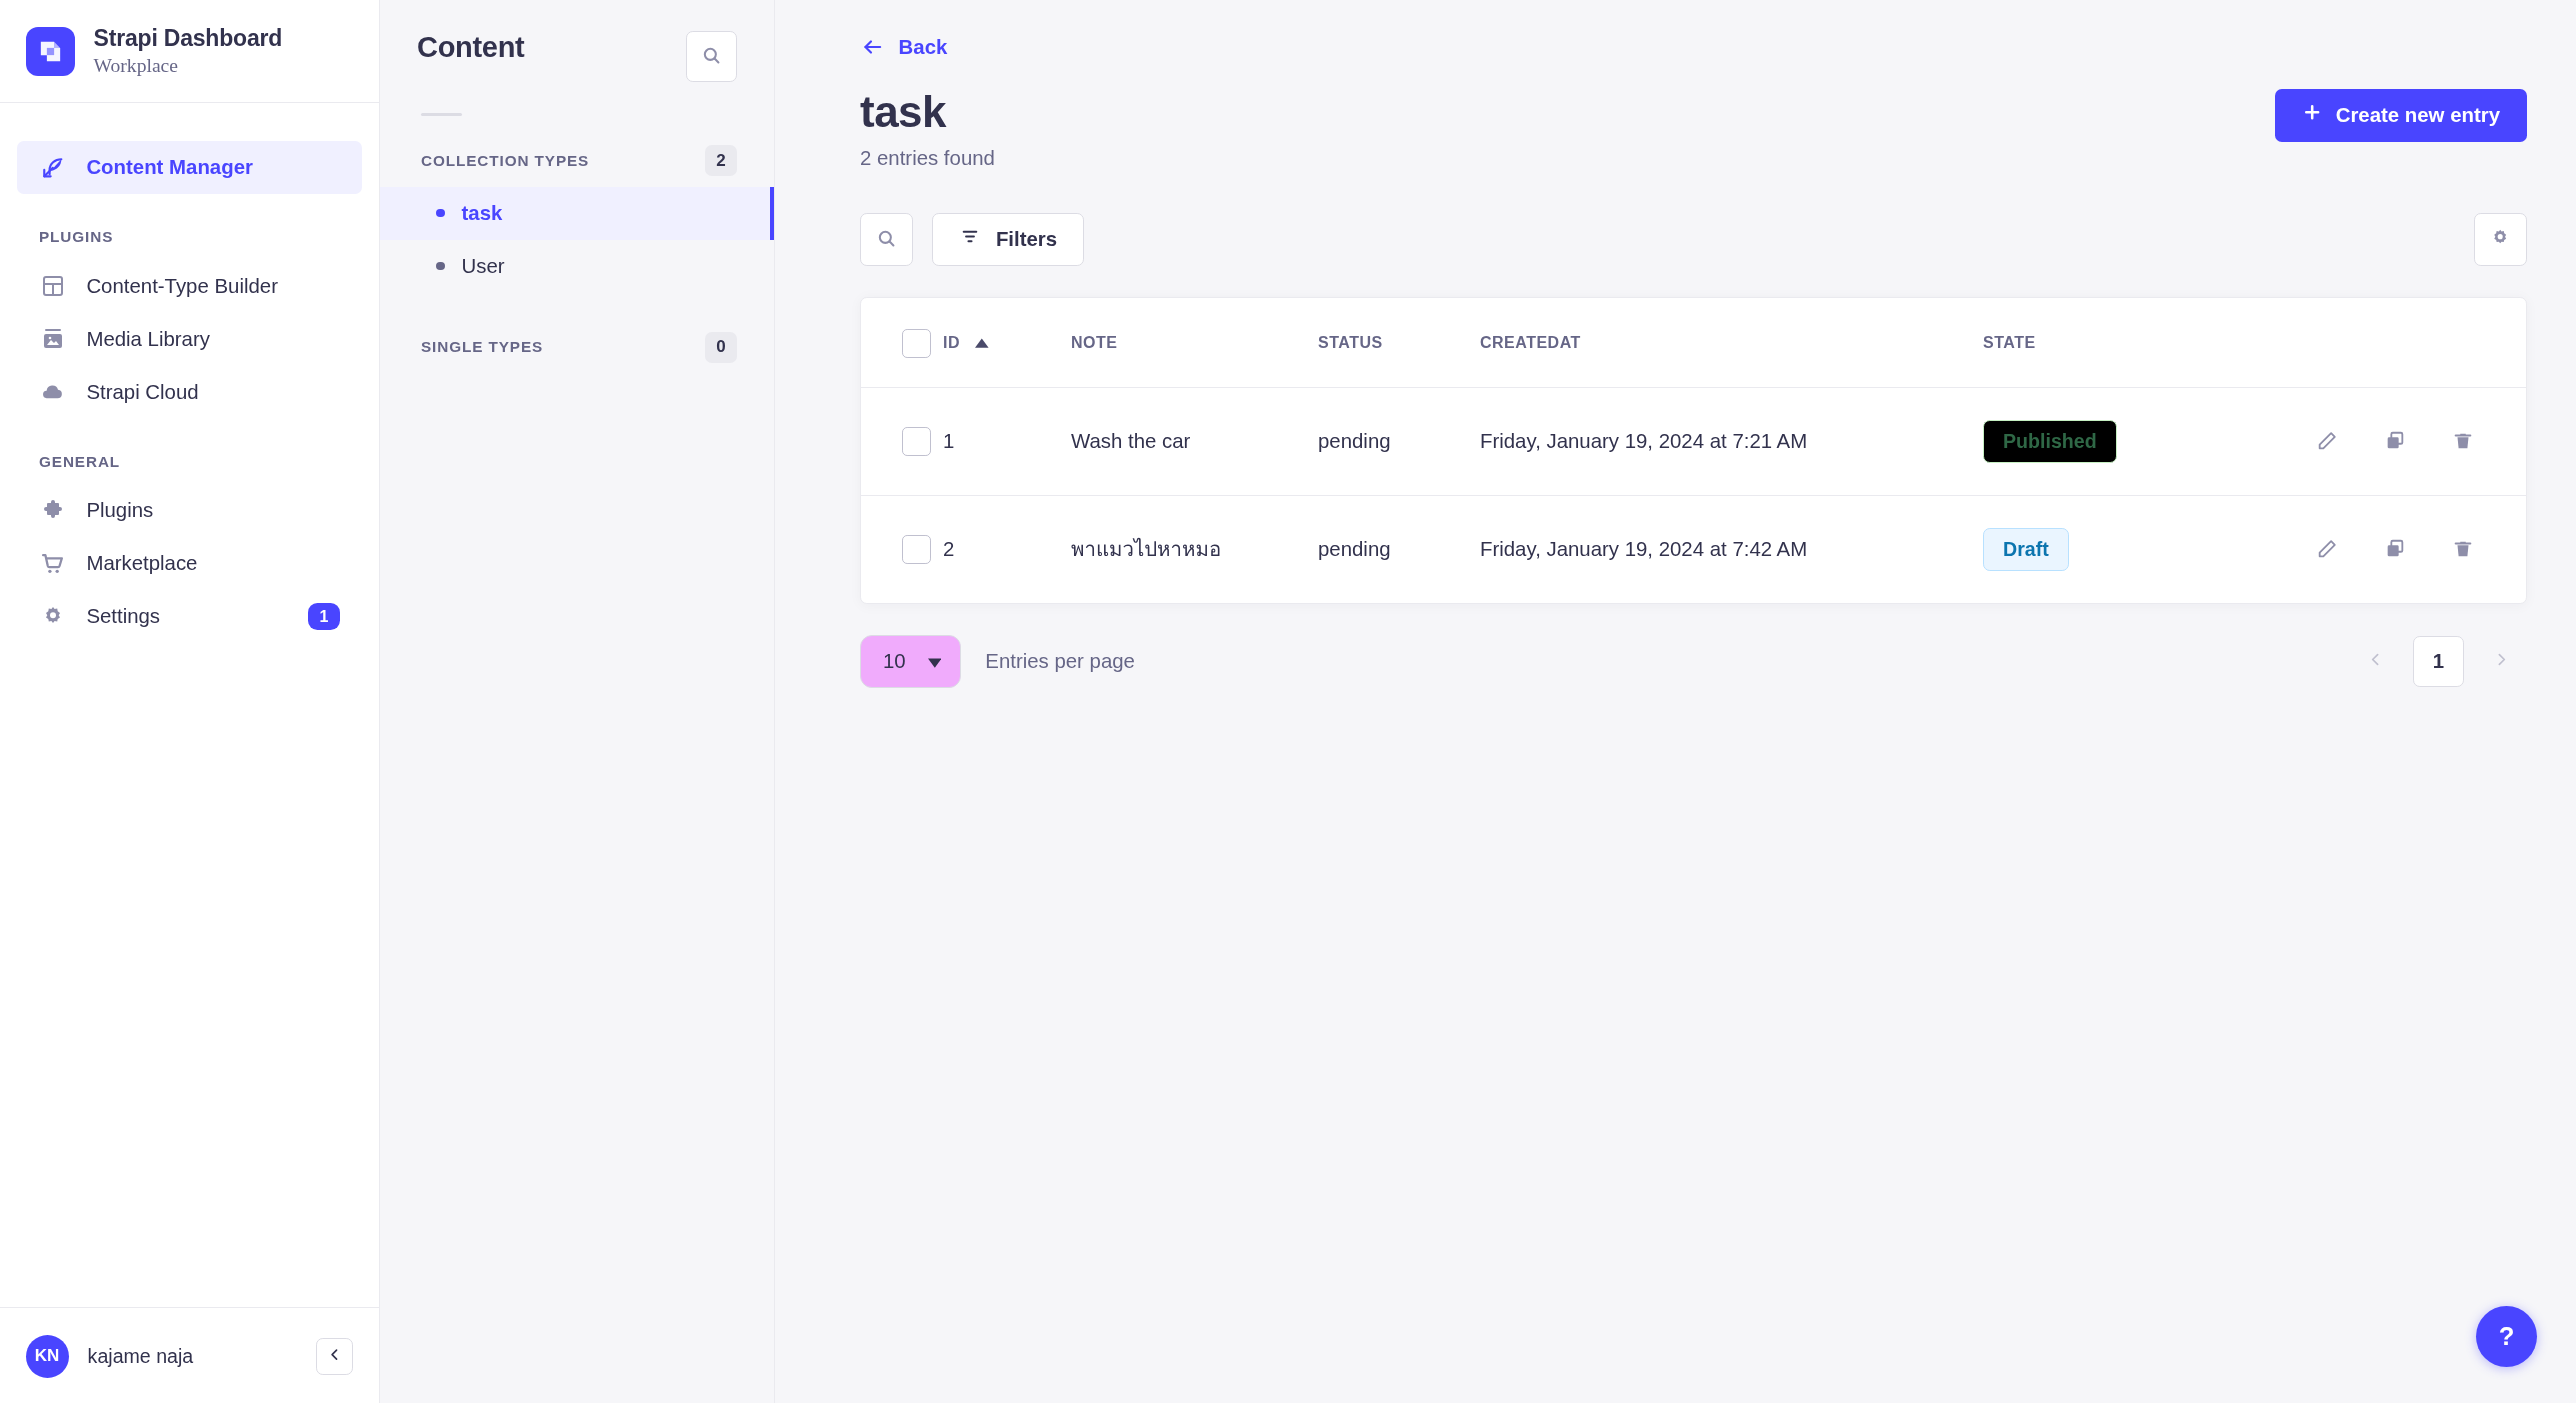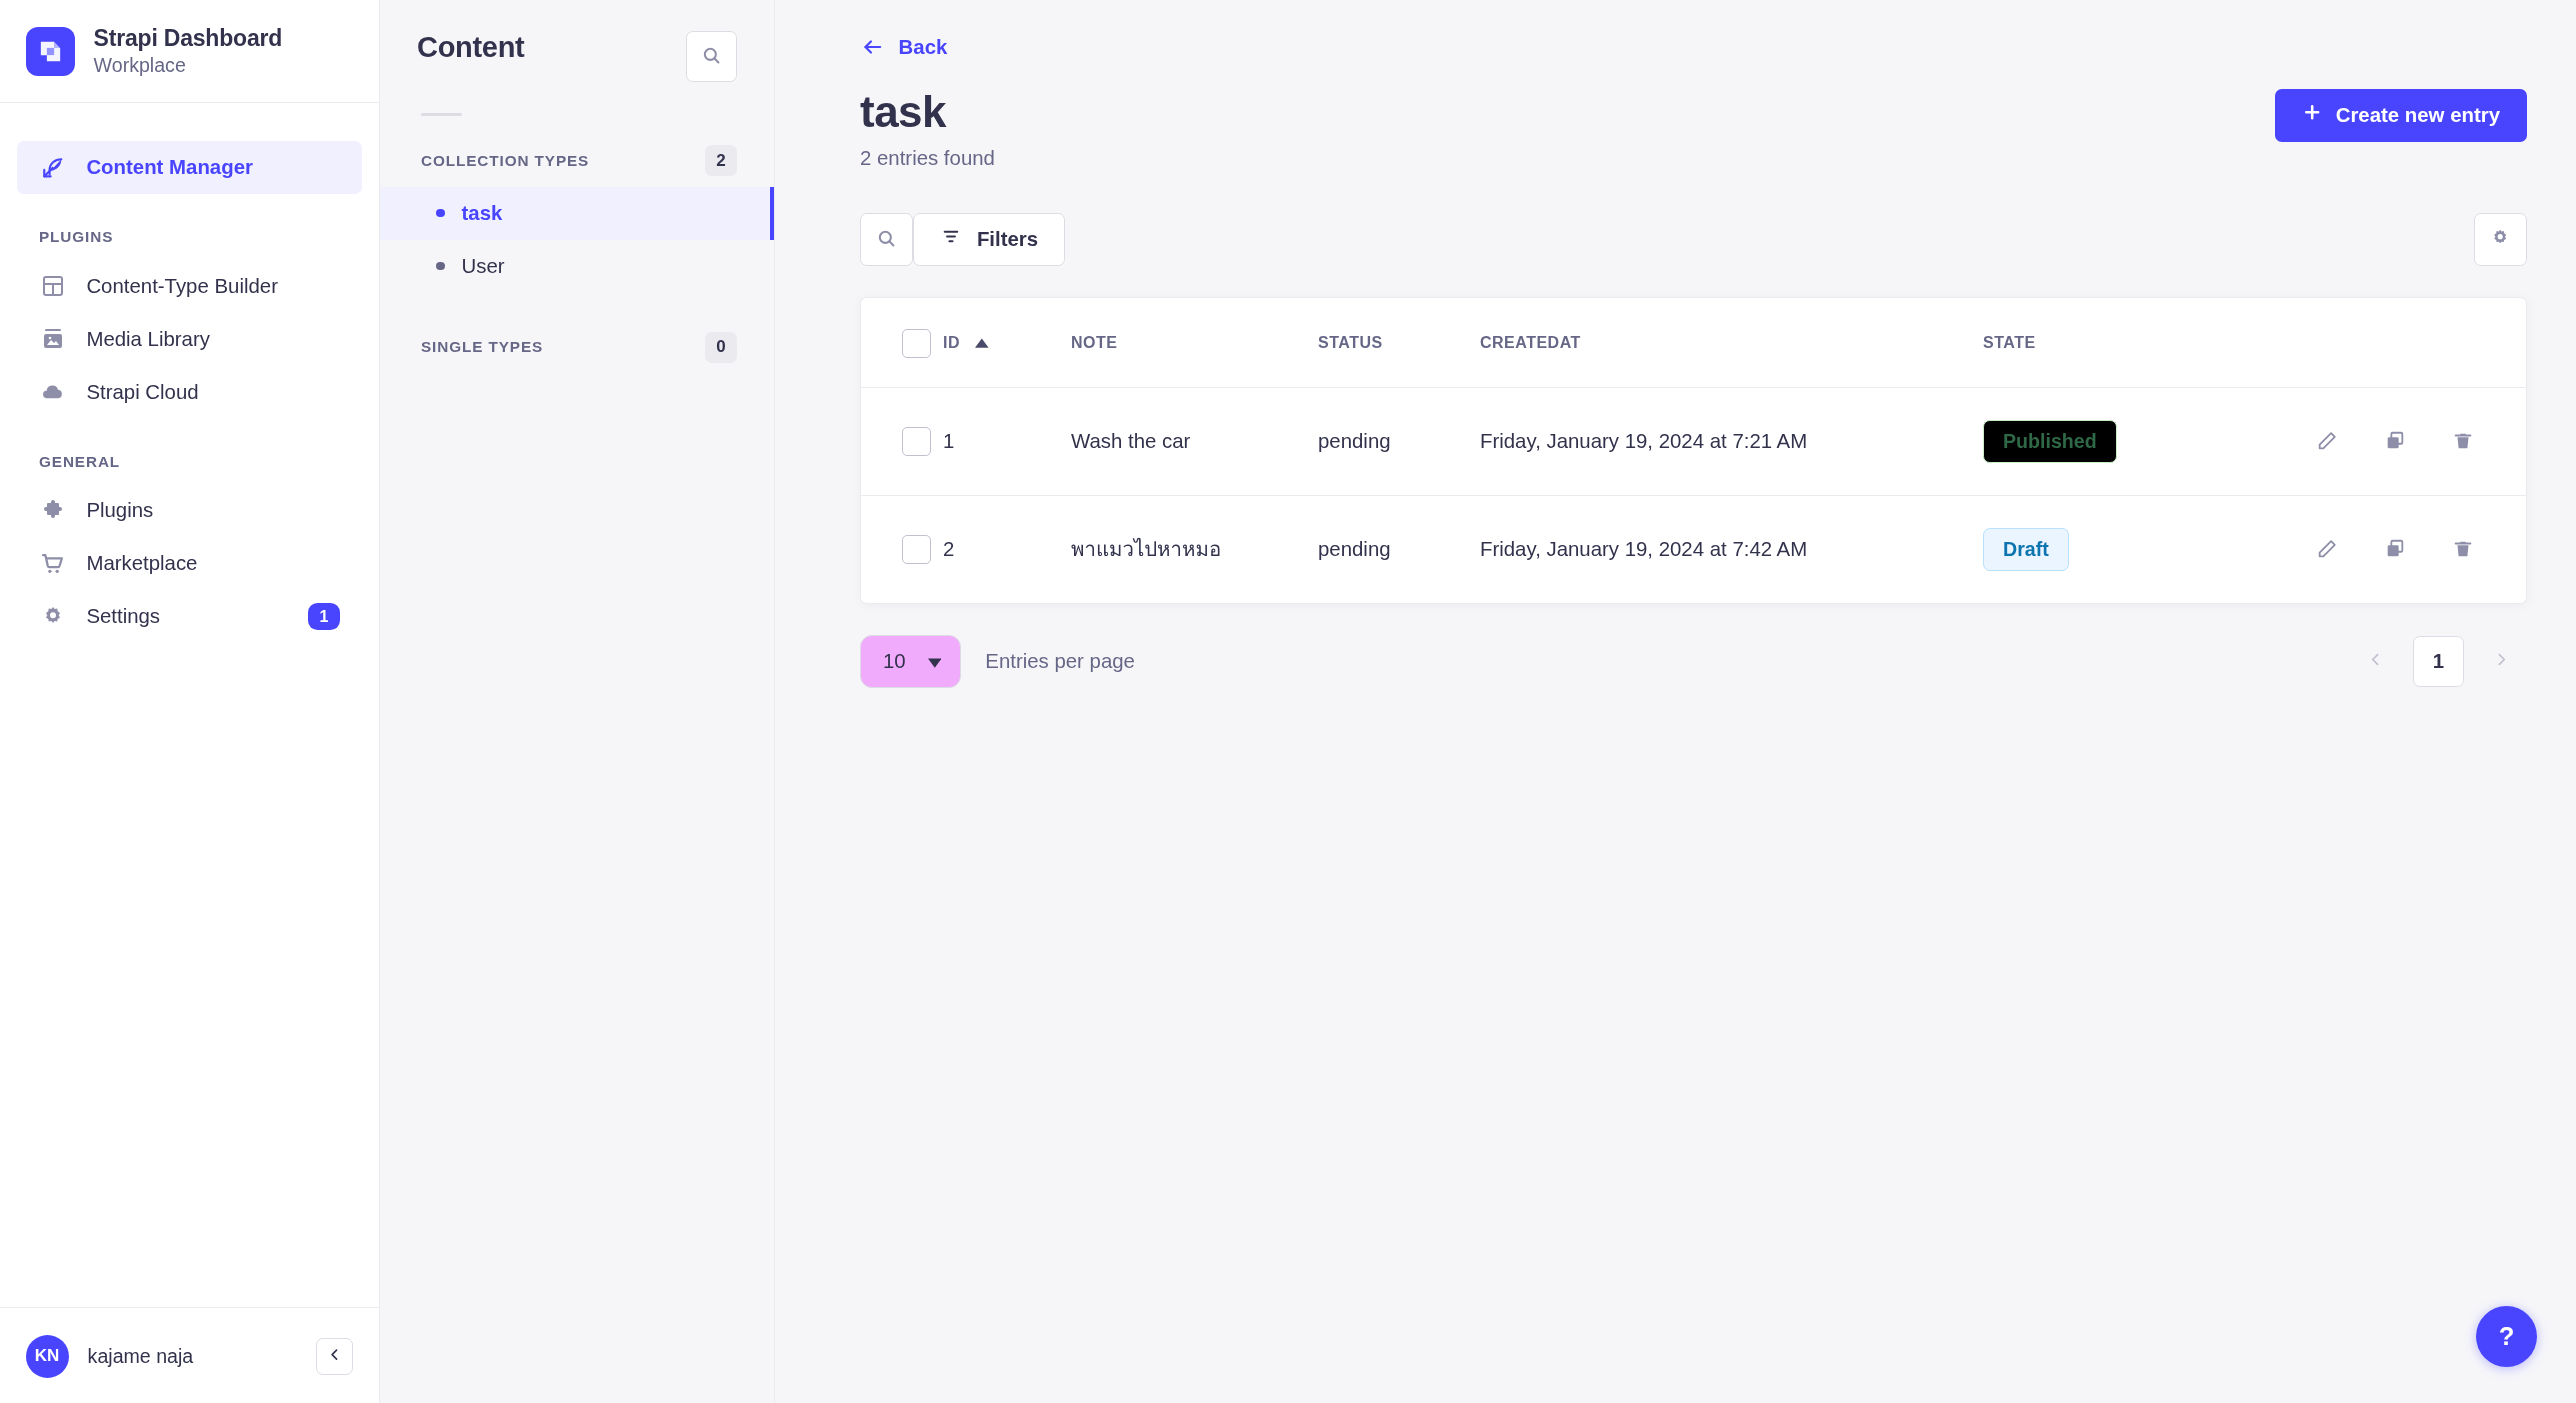--- a/index.html
+++ b/index.html
@@ -27,21 +27,21 @@
     height: 103px;
   }
   .brand-logo {
     width: 49px; height: 49px; border-radius: 12px;
     background: #4945ff;
     flex: 0 0 49px;
     display: flex; align-items: center; justify-content: center;
   }
   .brand-text { display: flex; flex-direction: column; gap: 2.6px; }
   .brand-title { font-size: 23px; font-weight: 700; color: #32324d; letter-spacing: -0.2px; }
-  .brand-sub { font-size: 19.6px; color: #666687; font-weight: 400; }
+  .brand-sub { font-size: 19.6px; color: #666687; font-weight: 400; font-family: Liberation Serif, serif; }
 
   .nav-main { flex: 1; padding: 19px 0 0 0; overflow: hidden; }
   .nav-section-label {
     font-size: 15.3px; font-weight: 700; letter-spacing: 0.9px;
     color: #666687; text-transform: uppercase;
     padding: 0 0 0 39px; margin: 34px 0 13.6px 0;
   }
   .nav-item {
     display: flex; align-items: center; gap: 20.4px;
     margin: 0 17px; padding: 13.6px 22px;
@@ -150,21 +150,21 @@
     display: inline-flex; align-items: center; gap: 13.6px;
     background: #4945ff; color: #fff;
     font-size: 20.4px; font-weight: 600;
     border: none; border-radius: 6.8px;
     padding: 0 27px; height: 53px; cursor: pointer;
     white-space: nowrap;
   }
 
   .toolbar {
     display: flex; align-items: center;
-    padding: 43px 49px 0 85px; 
+    padding: 43px 49px 0 85px; gap: 19px;
   }
   .icon-btn {
     width: 53px; height: 53px; border-radius: 6.8px;
     border: 0.9px solid #dcdce4; background: #fff;
     display: flex; align-items: center; justify-content: center; cursor: pointer;
     flex: 0 0 auto;
   }
   .filters-btn {
     display: inline-flex; align-items: center; gap: 15.3px;
     height: 53px; padding: 0 25.6px;

